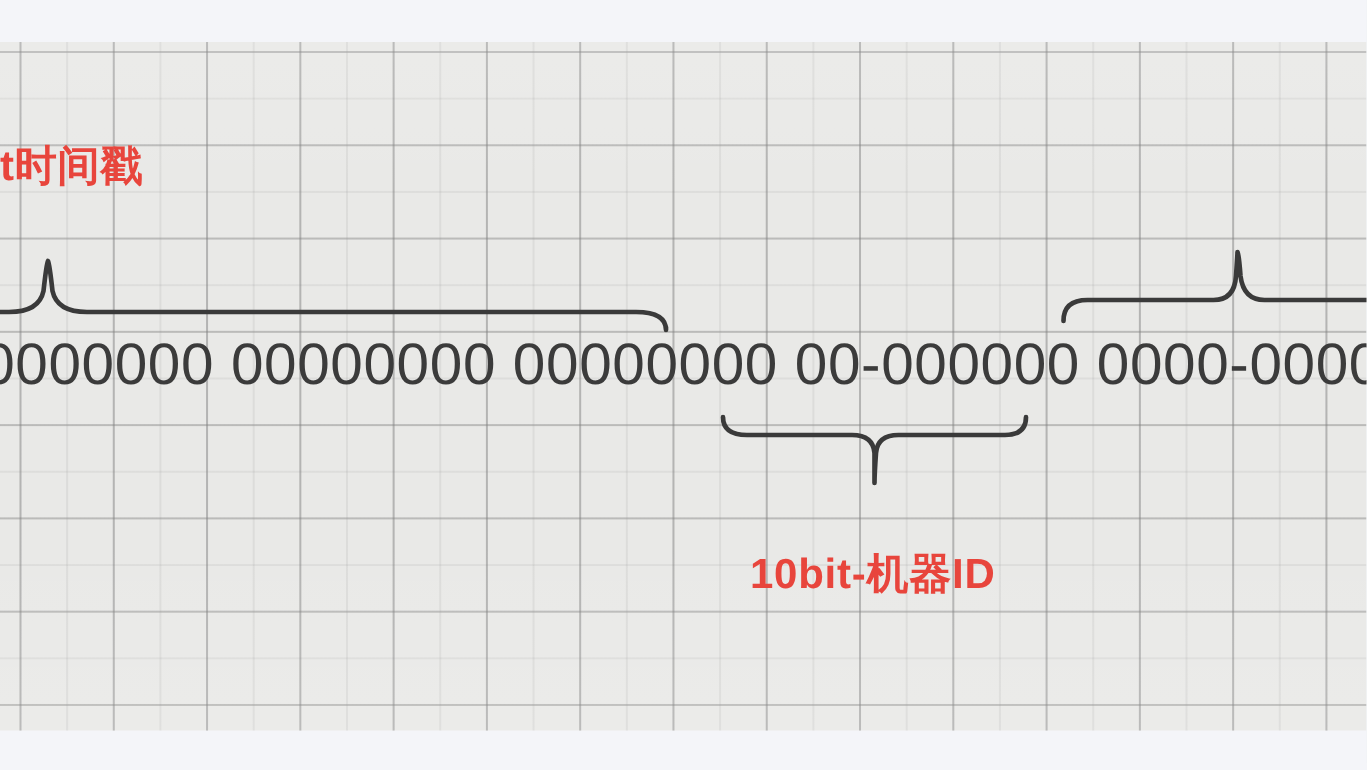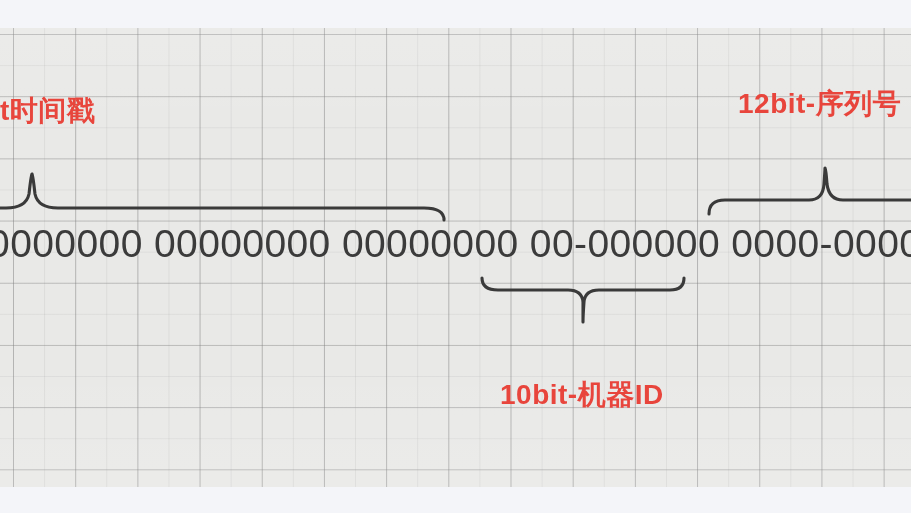--- a/index.html
+++ b/index.html
@@ -92,21 +92,21 @@
   #label-timestamp {
     left: -42px;
     top: 92px;
   }
   #label-sequence {
     left: 738px;
     top: 85px;
   }
   #label-machine {
     left: 500px;
-    top: 376px;
+    top: 364px;
   }
 
   
   .brace-svg {
     position: absolute;
     overflow: visible;
   }
   #brace-timestamp { left: -40px; top: 168px; }
   #brace-machine   { left: 478px; top: 272px; }
   #brace-sequence  { left: 705px; top: 164px; }
@@ -136,17 +136,16 @@
   </svg>
 
   <svg id="brace-sequence" class="brace-svg" width="260" height="60" viewBox="0 0 260 60">
     <path class="brace-path" d="M 4,50 Q 4,36 20,36 L 104,36 Q 118,36 119,20 Q 120,6 120,4 Q 121,6 122,20 Q 124,36 138,36 L 260,36"></path>
   </svg>
 
   <div id="bitstring">00000000 00000000 00000000 00-000000 0000-0000 00000000</div>
 
   <div class="label" id="label-timestamp">0bit时间戳</div>
 
-  <div class="label" id="label-sequence">12bit-序列号</div>
 
   <div class="label" id="label-machine">10bit-机器ID</div>
 
 </div>
 
 </body></html>

